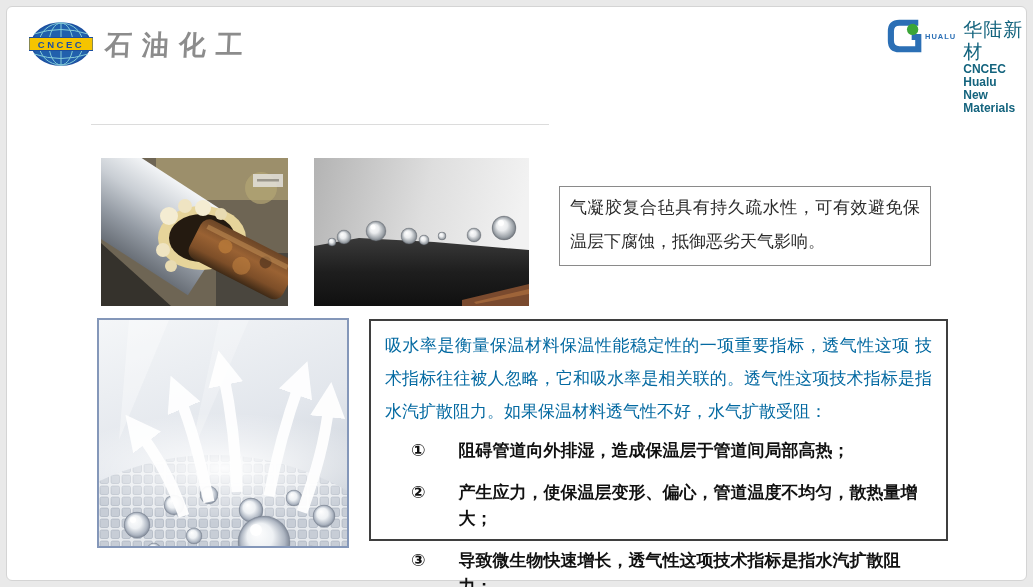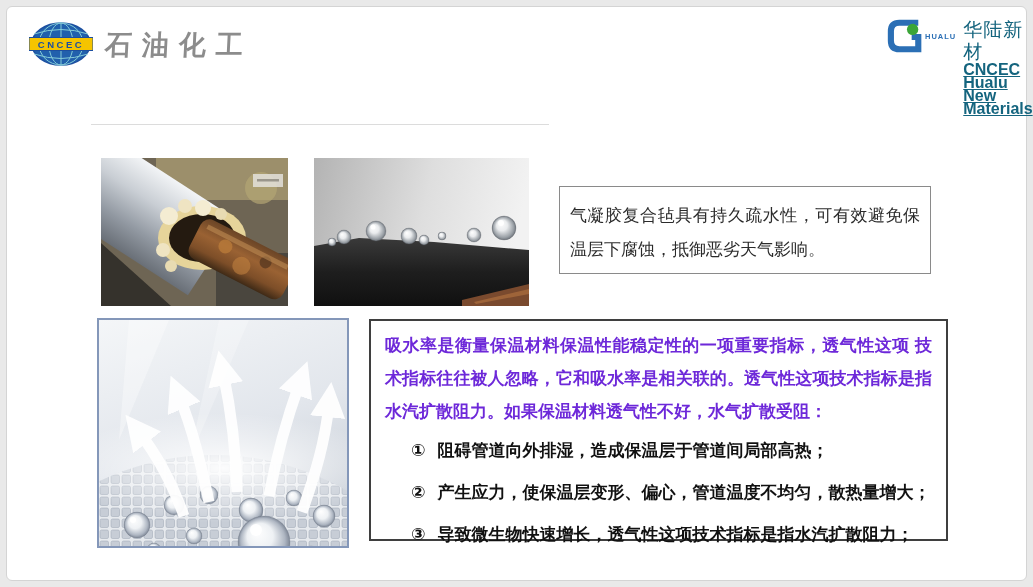--- a/index.html
+++ b/index.html
@@ -18,50 +18,50 @@
   .brand-text {
     position:absolute; left:98px; top:20px;
     font-size:27px; font-weight:bold; color:#8C8C8C; letter-spacing:10px;
     transform:skewX(-3deg);
   }
   .hualu { position:absolute; left:880px; top:12px; display:flex; gap:7px; align-items:flex-start; }
   .hualu-mark-wrap { display:flex; flex-direction:row; align-items:center; }
   .hualu-mark { width:38px; height:34px; }
   .hualu-mark-label { font-size:7.5px; font-weight:bold; color:#2B6FB5; letter-spacing:1px; margin-top:1px; }
   .hualu-name { font-size:19px; font-weight:normal; color:#14647E; letter-spacing:1px; line-height:22px; }
-  .hualu-sub { font-size:16px; font-weight:bold; color:#14647E; line-height:13px;text-decoration:underline; }
+  .hualu-sub { font-size:12px; font-weight:bold; color:#14647E; line-height:13px; }
   
   .page-title {
     position:absolute; left:87px; top:84px;
     font-size:21px; font-weight:bold; color:#1656A4; letter-spacing:0.5px;
   }
   .title-rule { position:absolute; left:84px; top:117px; width:458px; height:1px; background:#dcdcdc; }
   
   .photo { position:absolute; overflow:hidden; }
   .photo-pipe   { left:94px;  top:151px; width:187px; height:148px; }
   .photo-drops  { left:307px; top:151px; width:215px; height:148px; }
   .callout-box {
     position:absolute; left:552px; top:179px; width:372px; min-height:71px;
-    border:1px solid #8A8A8A; padding:12px 10px 6px;
+    border:1px solid #8A8A8A; padding:4px 10px 6px;
     font-size:17px; line-height:34px; color:#2b2b2b; text-align:justify;
   }
   
   .illustration {
     position:absolute; left:90px; top:311px; width:252px; height:230px;
     border:2px solid #8497B9; background:#eef0f3;
   }
   .body-box {
     position:absolute; left:362px; top:312px; width:579px; height:222px;
     border:2px solid #3F3F3F; padding:8px 14px 0;
   }
-  .body-paragraph { font-size:17px; line-height:33px; color:#6d28d9; text-align:justify;font-weight:bold; }
+  .body-paragraph { font-size:17px; line-height:33px; color:#0369a1; text-align:justify; }
   .body-list { margin-top:10px; padding-left:26px; }
   .body-item { display:flex; gap:12px; margin-bottom:16px; font-weight:bold; font-size:17px; line-height:26px; color:#111; }
   .item-num { flex:0 0 auto; }
-  .item-text { flex:1; }
+  .item-text { flex:1;margin-left:21px; }
 </style>
 </head>
 <body>
 
 <div class="slide">
 
   <svg class="cncec-logo" viewBox="0 0 64 46">
     <ellipse cx="32" cy="23" rx="29" ry="21" fill="#2160AC" stroke="#1C4FA0" stroke-width="1.5"></ellipse>
     <g stroke="#8FD8DC" stroke-width="1" fill="none" opacity="0.9">
       <ellipse cx="32" cy="23" rx="12" ry="21"></ellipse>

